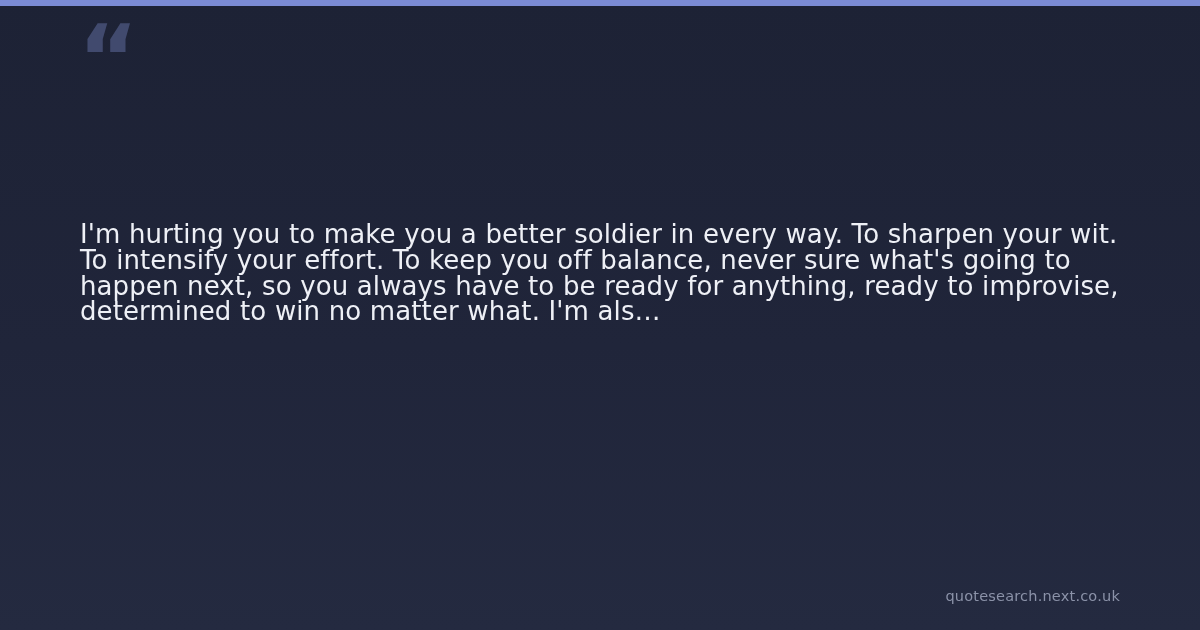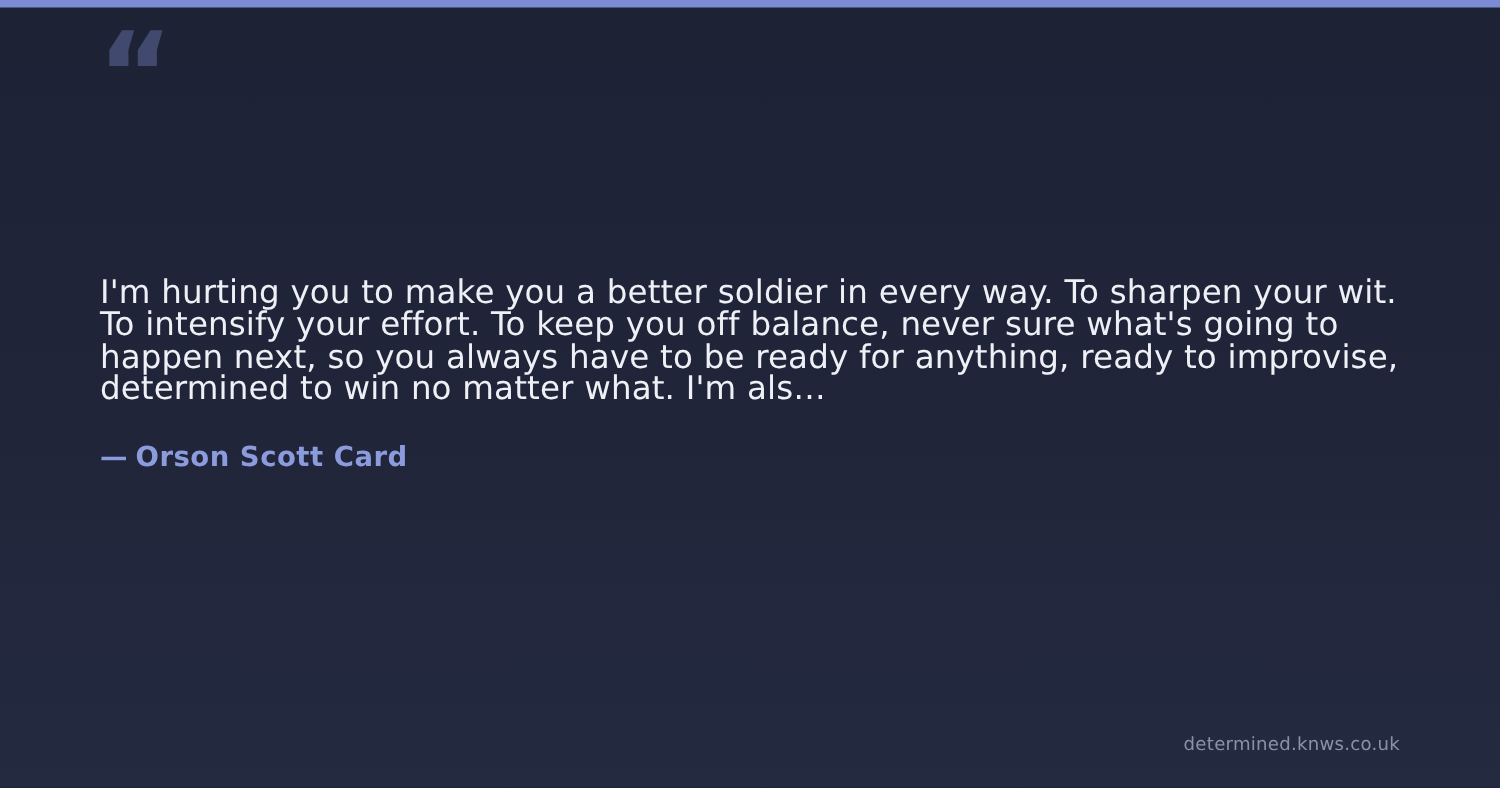--- a/index.html
+++ b/index.html
@@ -91,20 +91,17 @@
 
 <div class="quote-card">
 
   <div class="accent-bar"></div>
 
   <div class="quote-glyph">“</div>
 
   <div class="content">
     <p class="quote-text">I'm hurting you to make you a better soldier in every way. To sharpen your wit. To intensify your effort. To keep you off balance, never sure what's going to happen next, so you always have to be ready for anything, ready to improvise, determined to win no matter what. I'm als…</p>
 
-    <div class="author">
-      <span class="dash">—</span><span>Orson Scott Card</span>
-    </div>
   </div>
 
-  <div class="footer-site">determined.knws.co.uk</div>
+  <div class="footer-site">quotesearch.next.co.uk</div>
 
 </div>
 
 </body></html>

